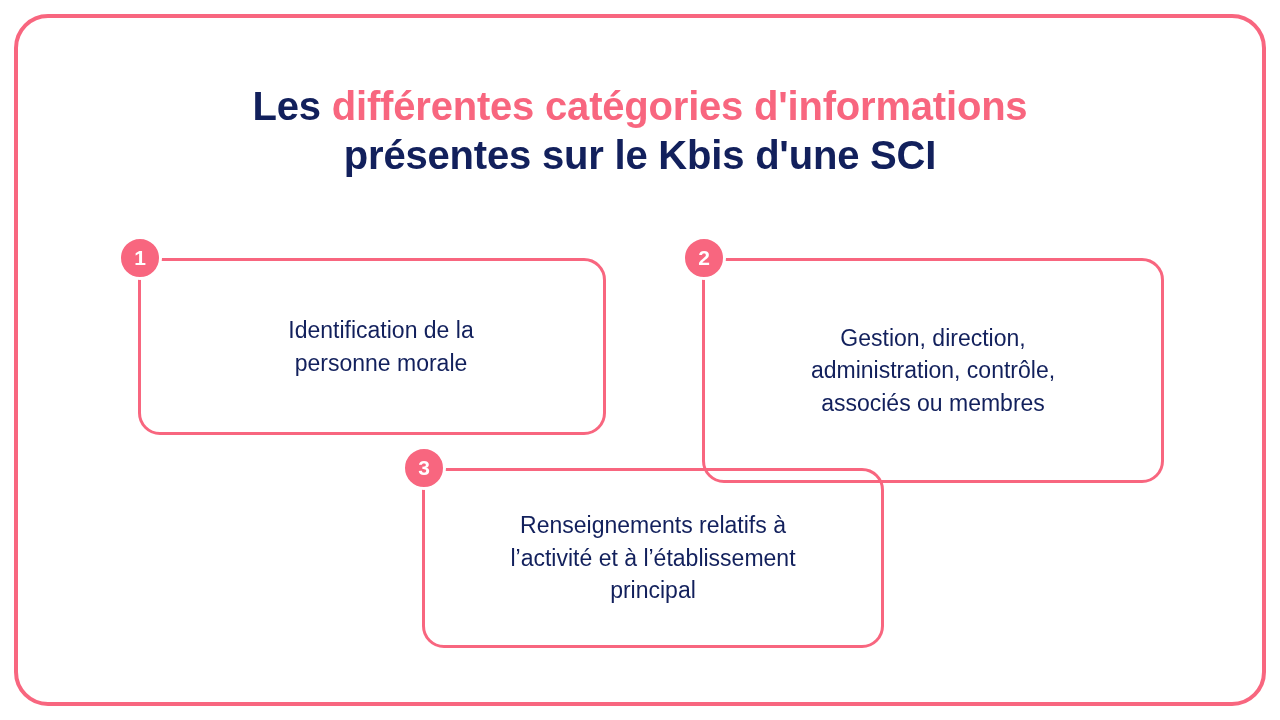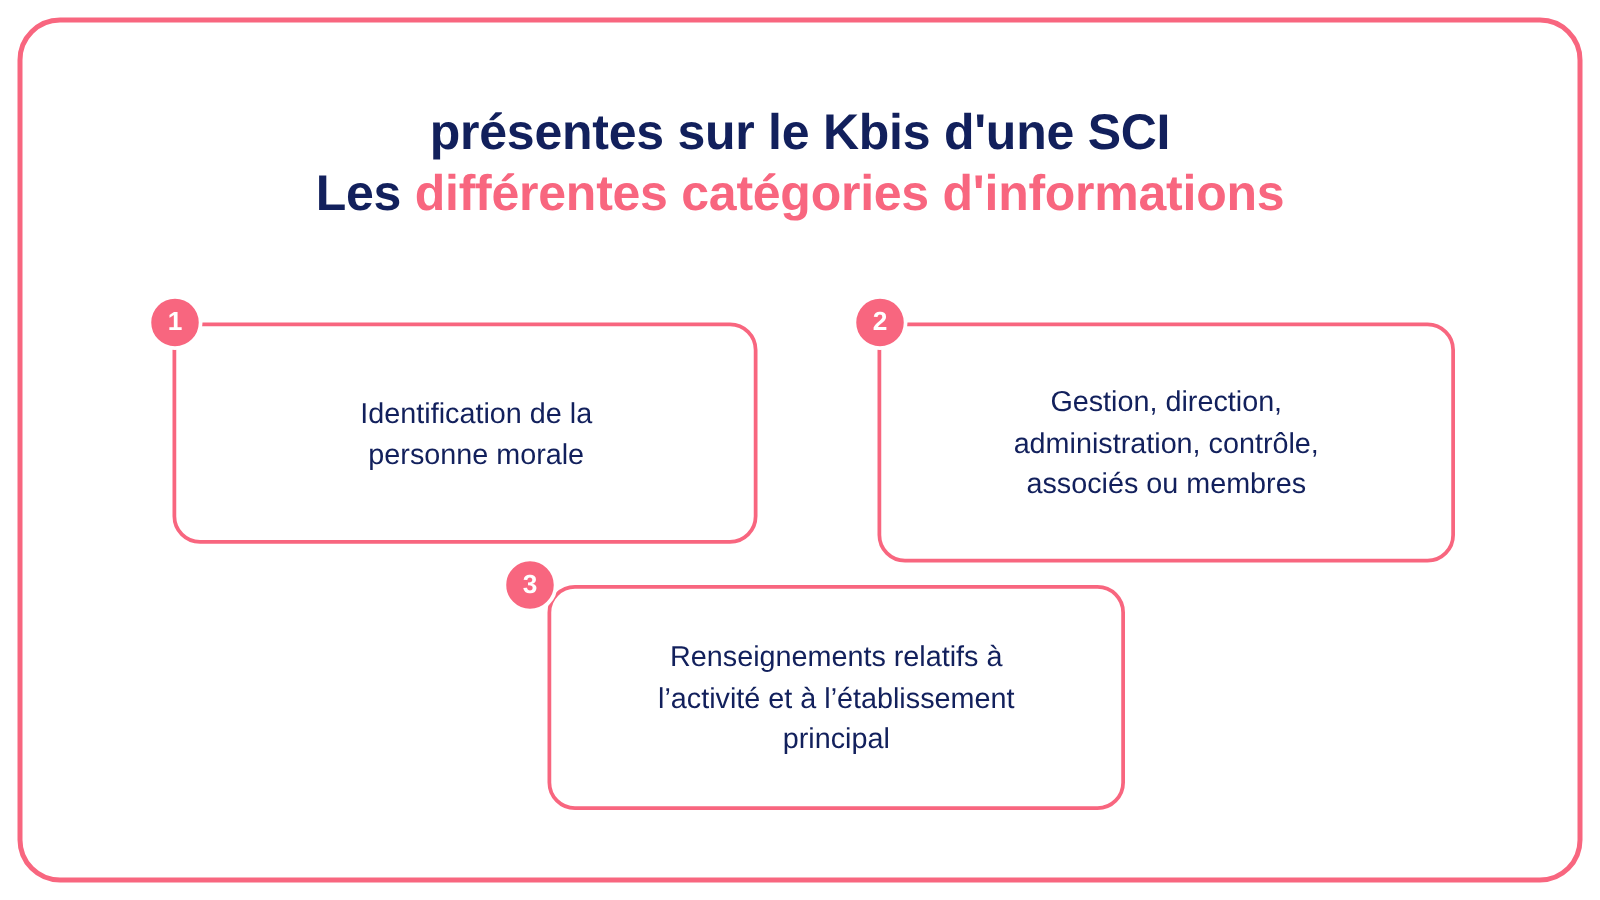--- a/index.html
+++ b/index.html
@@ -76,28 +76,27 @@
     left: 138px;
     top: 258px;
     width: 468px;
     height: 177px;
     padding-left: 44px;
   }
   .card-2 {
     left: 702px;
     top: 258px;
     width: 462px;
-    height: 192px;
+    height: 225px;
   }
   .card-3 {
     left: 422px;
     top: 468px;
     width: 462px;
     height: 180px;
-    margin-left: 16px;
   }
 
   .badge {
     position: absolute;
     width: 44px;
     height: 44px;
     border-radius: 50%;
     background: #f8667f;
     color: #ffffff;
     font-size: 21px;
@@ -131,22 +130,22 @@
   }
 </style>
 </head>
 <body>
 
 <div class="infographic">
 
   <div class="outer-frame"></div>
 
   <div class="title-block">
+    <div class="title-line"><span class="title-dark">Les </span><span class="title-pink">différentes catégories d'informations</span></div>
     <div class="title-line title-dark">présentes sur le Kbis d'une SCI</div>
-    <div class="title-line"><span class="title-dark">Les </span><span class="title-pink">différentes catégories d'informations</span></div>
   </div>
 
   <div class="cards">
 
     <div class="card card-1">
       <span class="card-text">Identification de la
 personne morale</span>
     </div>
     <div class="badge badge-1">1</div>
 

